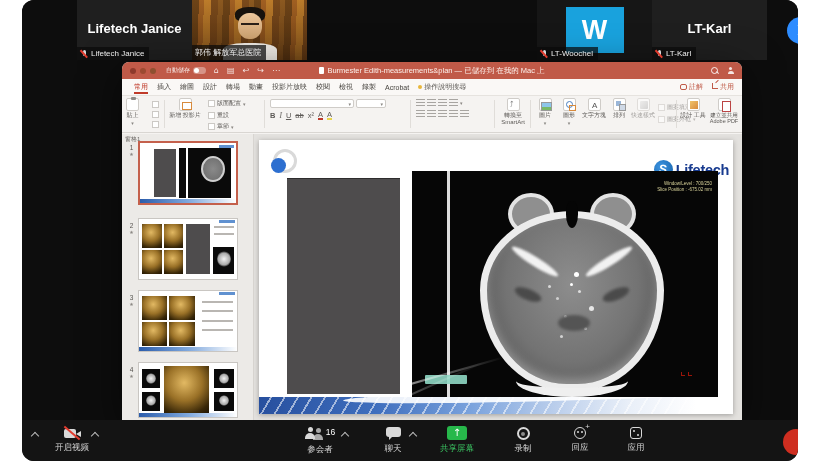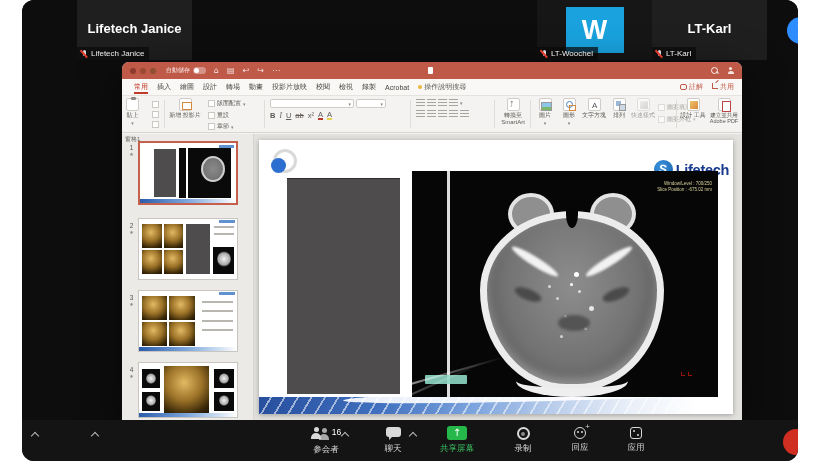--- a/index.html
+++ b/index.html
@@ -247,20 +247,30 @@
   <div class="vstrip">
 
     <div class="tile t1">
       <div class="bigname">Lifetech Janice</div>
       <div class="tlabel">
         <span class="micx"></span>
         <span>Lifetech Janice</span>
       </div>
     </div>
 
+    <div class="tile t2">
+      <div class="guo-bg"></div>
+      <div class="guo-hair"></div>
+      <div class="guo-face"></div>
+      <div class="guo-glasses"></div>
+      <div class="guo-shirt"></div>
+      <div class="tlabel">
+        <span>郭伟 解放军总医院</span>
+      </div>
+    </div>
 
 
 
     <div class="tile t5">
       <div class="wsq" style="background:#19a2dd;">
         <span>W</span>
       </div>
       <div class="tlabel">
         <span class="micx"></span>
         <span>LT-Woochel</span>
@@ -291,21 +301,21 @@
       <div class="autosave">
         <span>自動儲存</span>
         <span class="toggle"></span>
       </div>
       <span class="tbico">⌂</span>
       <span class="tbico">▤</span>
       <span class="tbico">↩</span>
       <span class="tbico">↪</span>
       <span class="tbico">⋯</span>
       <div class="title-center">
-        <span class="docico"></span>
+        <span class="docico"></span><span>Burmester Edith-measurements&amp;plan — 已儲存到 在我的 Mac 上</span>
       </div>
       <div class="tb-right">
         <span class="searchico"></span>
         <span class="personico"></span>
       </div>
     </div>
 
     <div class="tabsrow">
       <span class="ptab sel">常用</span>
       <span class="ptab">插入</span>
@@ -562,23 +572,29 @@
         </div>
 
         <div class="swoosh"></div>
       </div>
     </div>
   </div>
 
   <div class="ztb">
     <span class="chev" style="left:10px;top:13px;"></span>
 
+    <div class="zt" style="left:22px;">
+      <span class="cam">
+          <span class="slash"></span>
+        </span>
+      <span class="ztlabel">开启视频</span>
+    </div>
     <span class="chev" style="left:70px;top:13px;"></span>
 
-    <div class="zt" style="left:276px;">
+    <div class="zt" style="left:270px;">
       <span class="ztrow">
         <span class="ppl"></span>
         <span class="badge16">16</span>
       </span>
       <span class="ztlabel">参会者</span>
     </div>
     <span class="chev" style="left:320px;top:13px;"></span>
 
     <div class="zt" style="left:343px;">
       <span class="chatic"></span>

